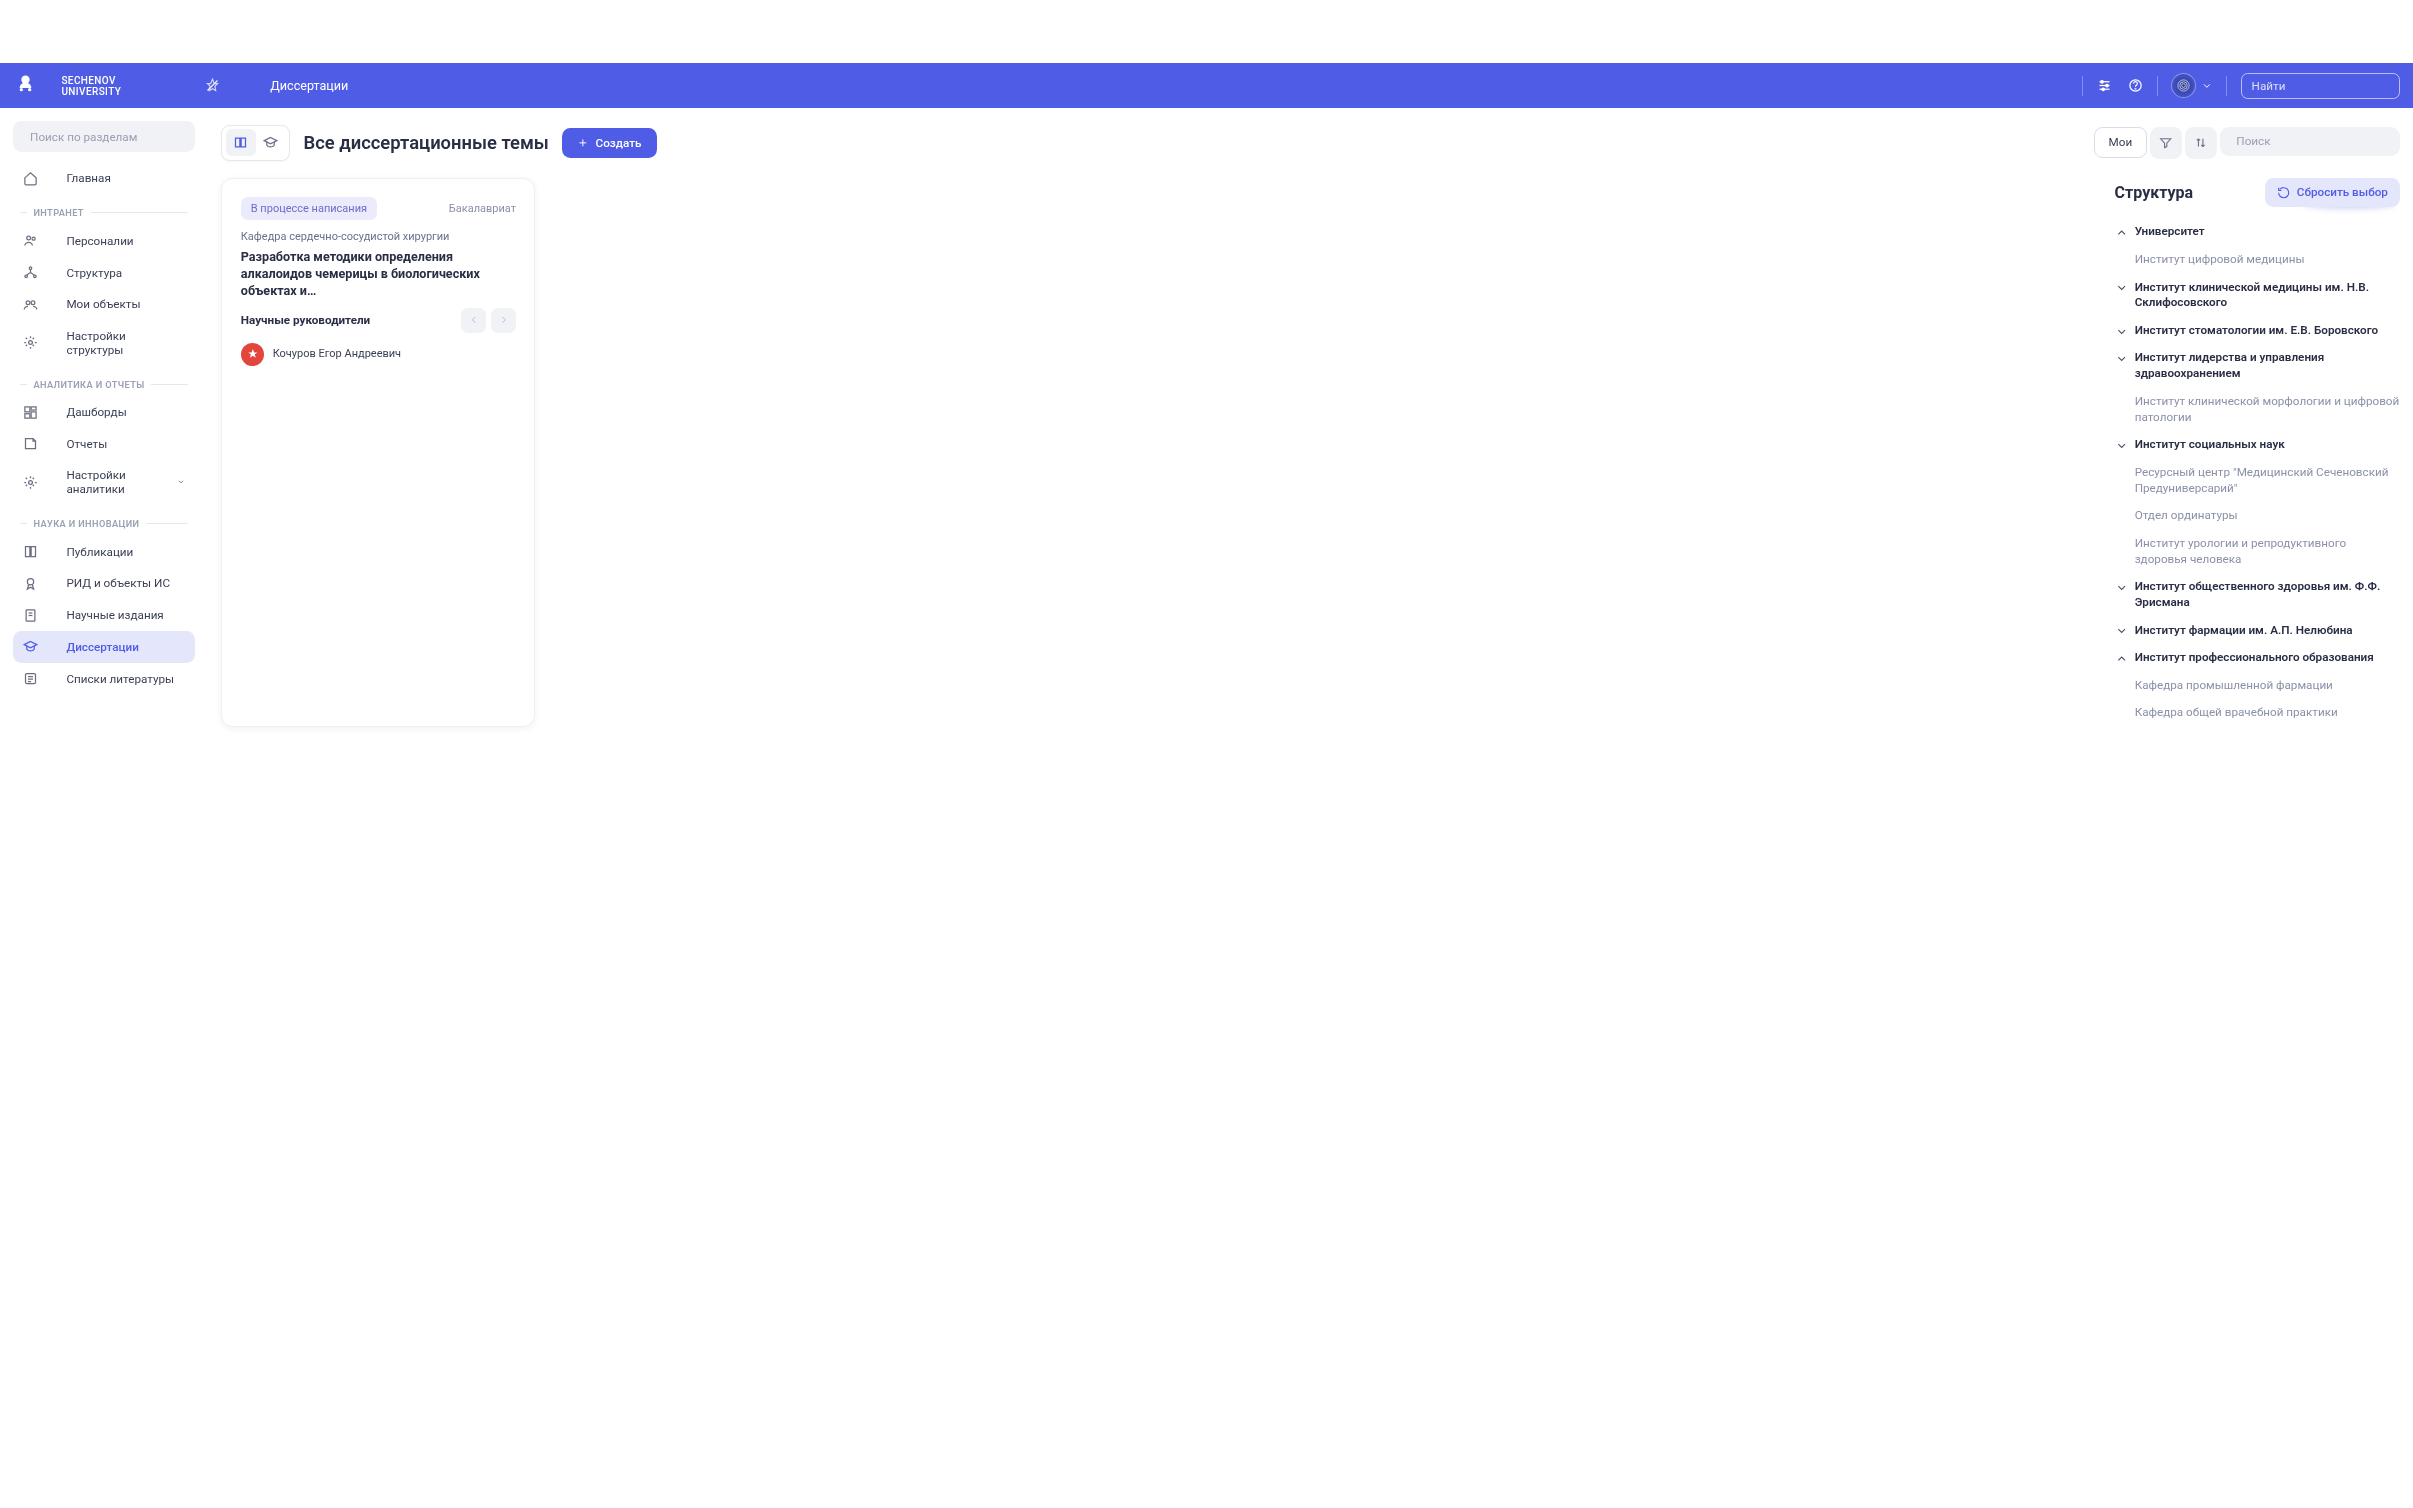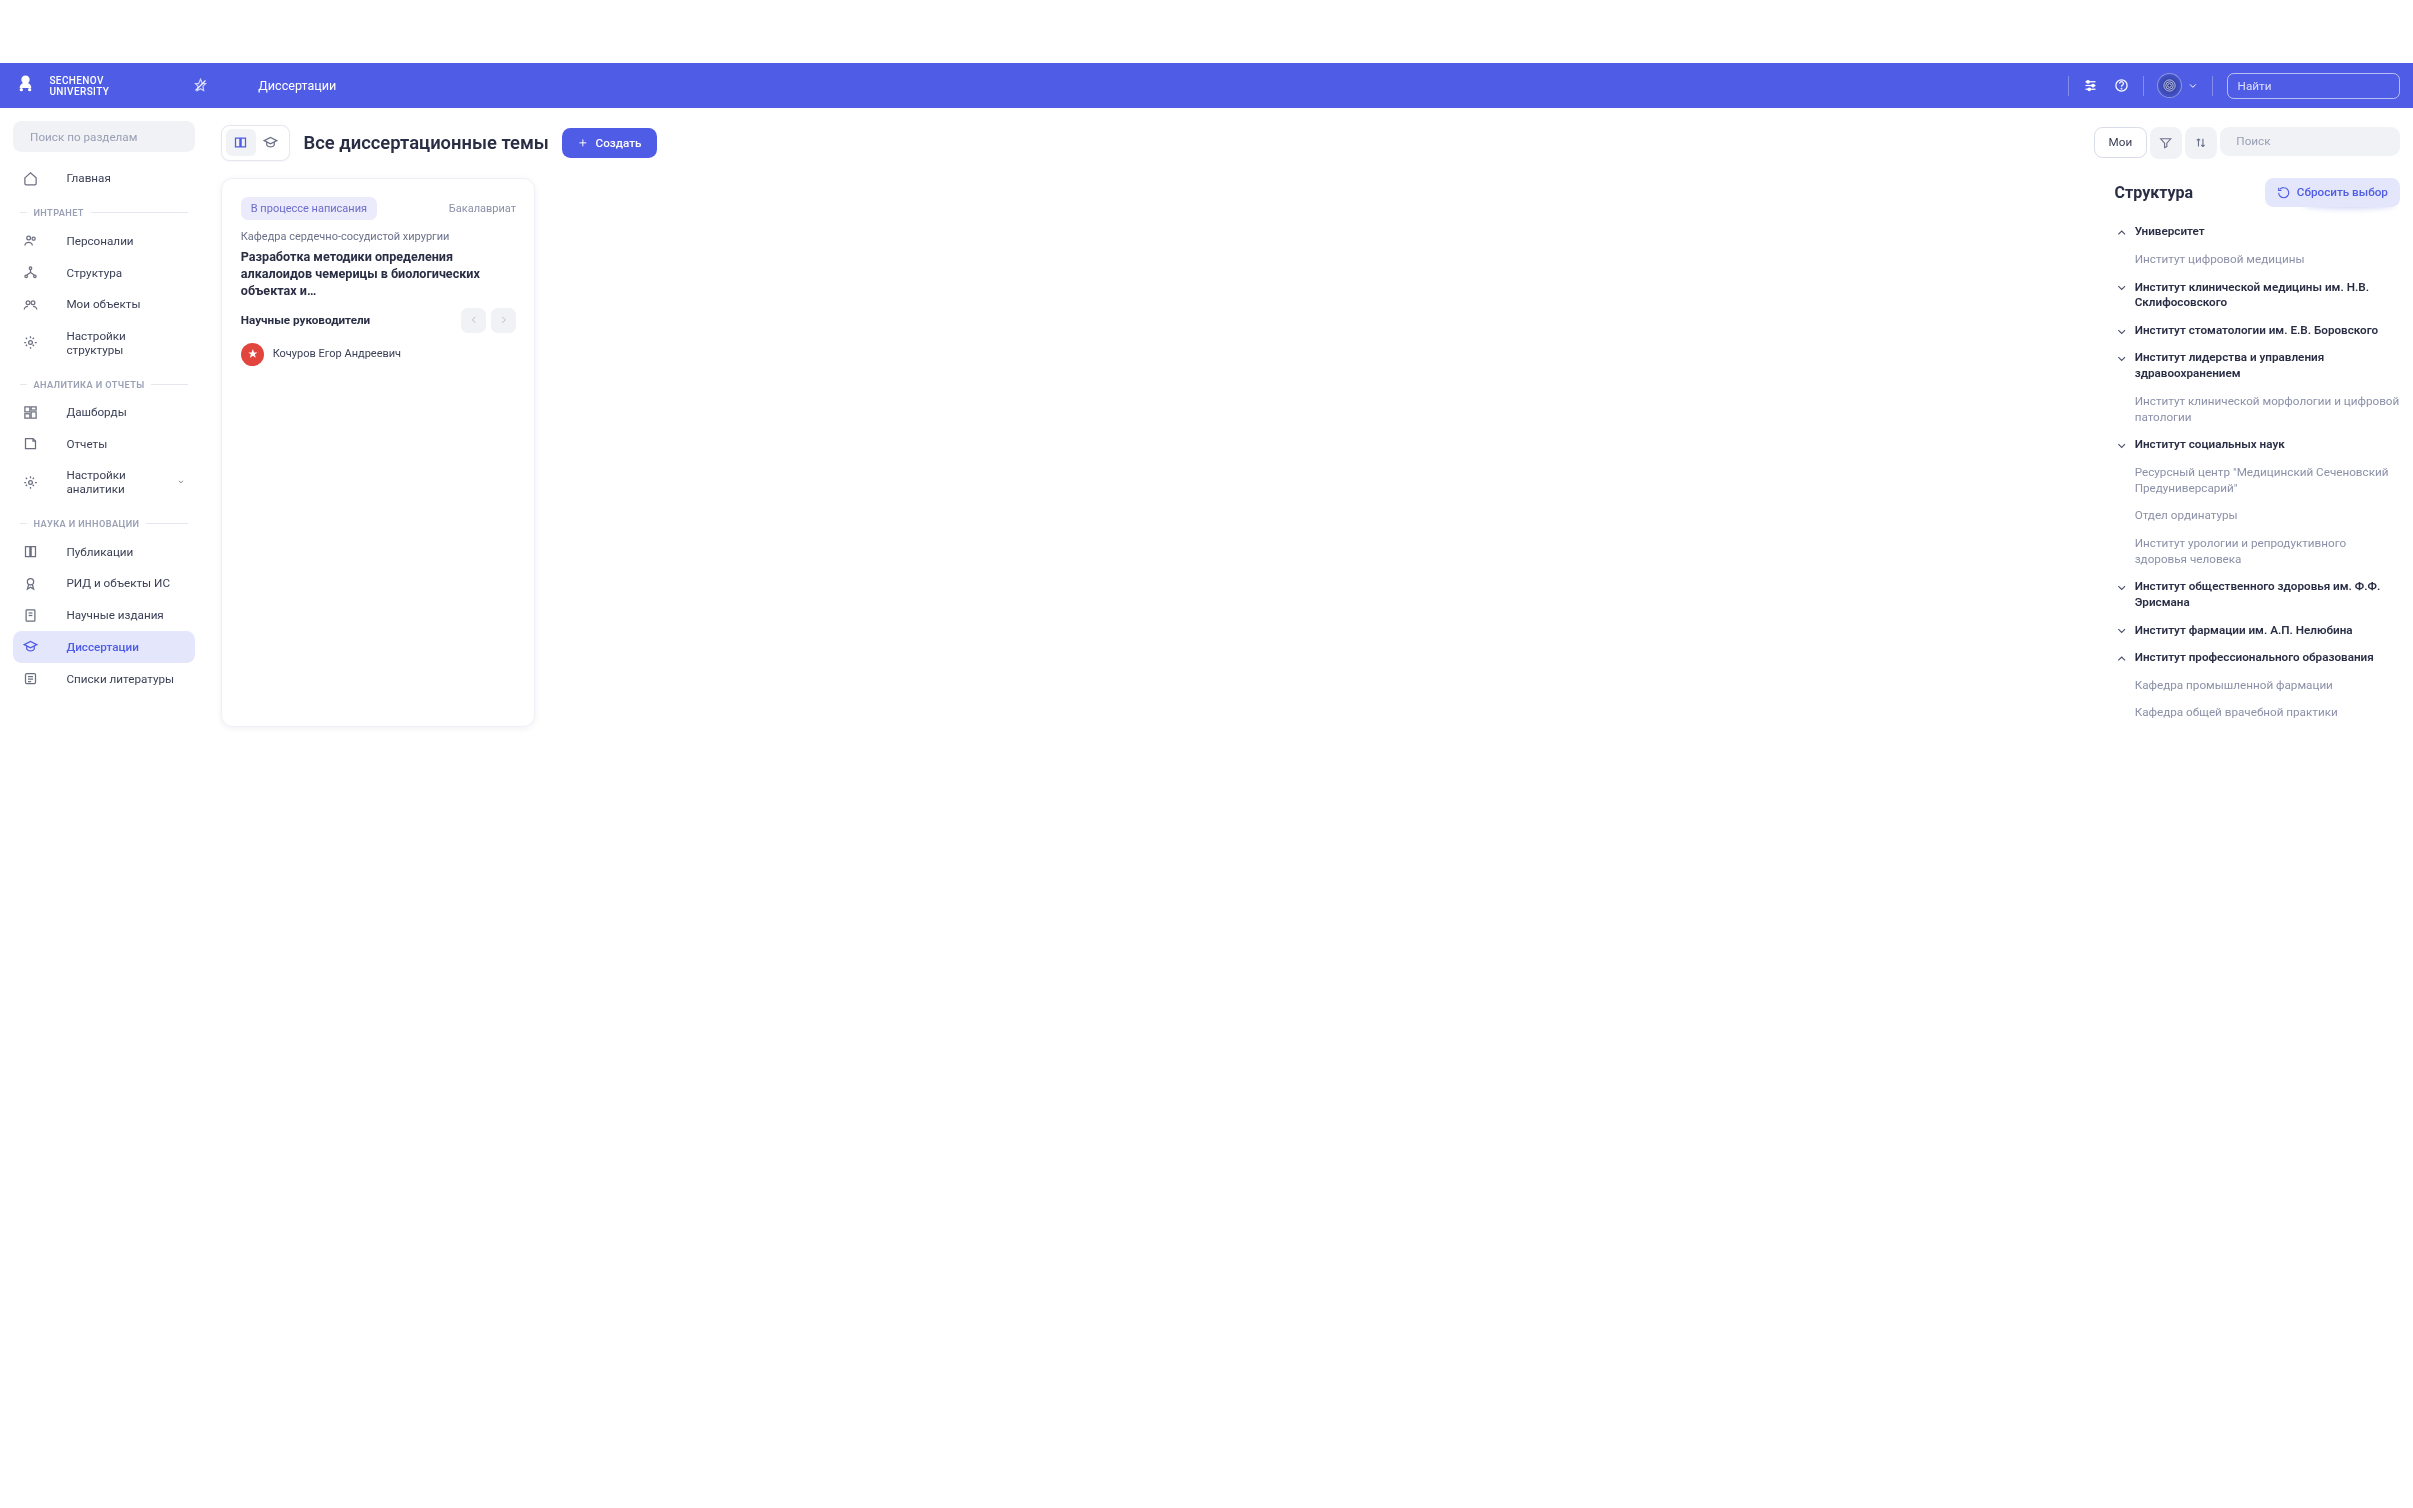--- a/index.html
+++ b/index.html
@@ -1,32 +1,32 @@
 <!DOCTYPE html>
 <html style="font-size:13.4px"><head>
 <meta charset="utf-8">
 <style>
 * { margin: 0; padding: 0; box-sizing: border-box; font-family: -apple-system, BlinkMacSystemFont, 'Segoe UI', Roboto, sans-serif; }
 body { background: #fff; color: #1a1a2e; font-size: 11.7px; }
 .app { display: flex; flex-direction: column; height: 100vh; }
 
 
 .header { background: #4F5CE5; color: #fff; height: 45px; display: flex; align-items: center; padding: 0 13.4px; margin-top: 63px; }
-.logo { display: flex; align-items: center; gap: 11px; font-size: 10px; font-weight: 500; line-height: 1.1; }
+.logo { display: flex; align-items: center; gap: 23px; font-size: 10px; font-weight: 500; line-height: 1.1; }
 .logo-icon { width: 25px; height: 25px; }
 .logo-text { display: flex; flex-direction: column; letter-spacing: 0.4px; }
 .header-spacer { flex: 1; }
 .pin-icon { margin-left: 84px; color: #fff; opacity: 0.9; cursor: pointer; }
 .breadcrumb { margin-left: 50px; font-size: 12.6px; }
 .header-right { display: flex; align-items: center; gap: 13.4px; }
 .header-divider { width: 0.8px; height: 20px; background: rgba(255,255,255,0.3); }
 .header-iconbtn { width: 17px; height: 17px; cursor: pointer; display: flex; align-items: center; justify-content: center; }
 .avatar-badge { width: 25px; height: 25px; border-radius: 50%; background: radial-gradient(circle, #2a3a8a 0%, #4F5CE5 100%); border: 0.8px solid rgba(255,255,255,0.4); display:flex; align-items:center; justify-content:center; }
 .avatar-wrap { display: flex; align-items: center; gap: 5px; }
-.search-box { display: flex; align-items: center; background: transparent; border: 0.8px solid rgba(255,255,255,0.6); border-radius: 6.7px; padding: 5px 10px; width: 173px; }
+.search-box { display: flex; align-items: center; background: transparent; border: 0.8px solid rgba(255,255,255,0.6); border-radius: 6.7px; padding: 5px 10px; width: 159px; }
 .search-box input { background: transparent; border: none; outline: none; color: #fff; flex: 1; font-size: 11.7px; }
 .search-box input::placeholder { color: rgba(255,255,255,0.8); }
 
 
 .body { display: flex; flex: 1; overflow: hidden; }
 
 
 .sidebar { width: 208px; padding: 13.4px; overflow-y: auto; }
 .sidebar-search { display: flex; align-items: center; background: #F1F2F6; border-radius: 8.4px; padding: 8.4px 10px; margin-bottom: 10px; gap: 6.7px; }
 .sidebar-search input { background: transparent; border: none; outline: none; flex: 1; font-size: 11.7px; color: #555; }

